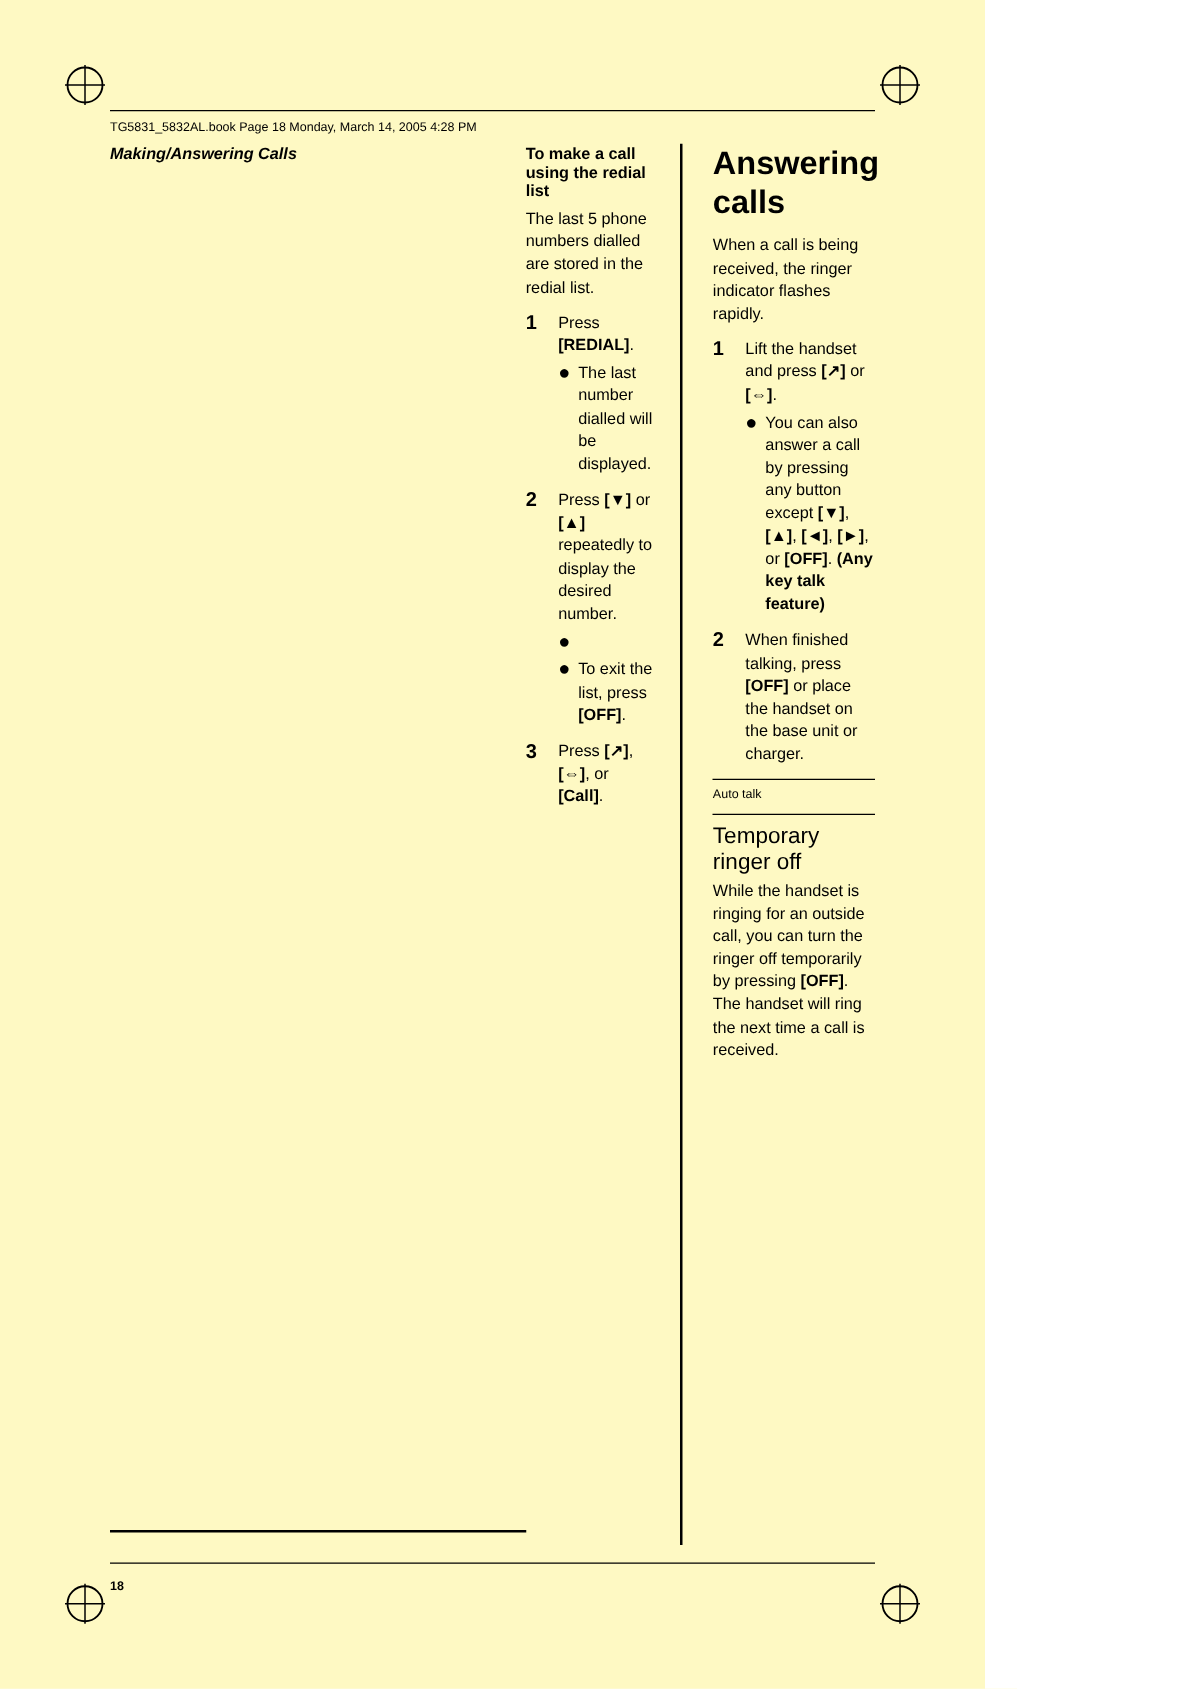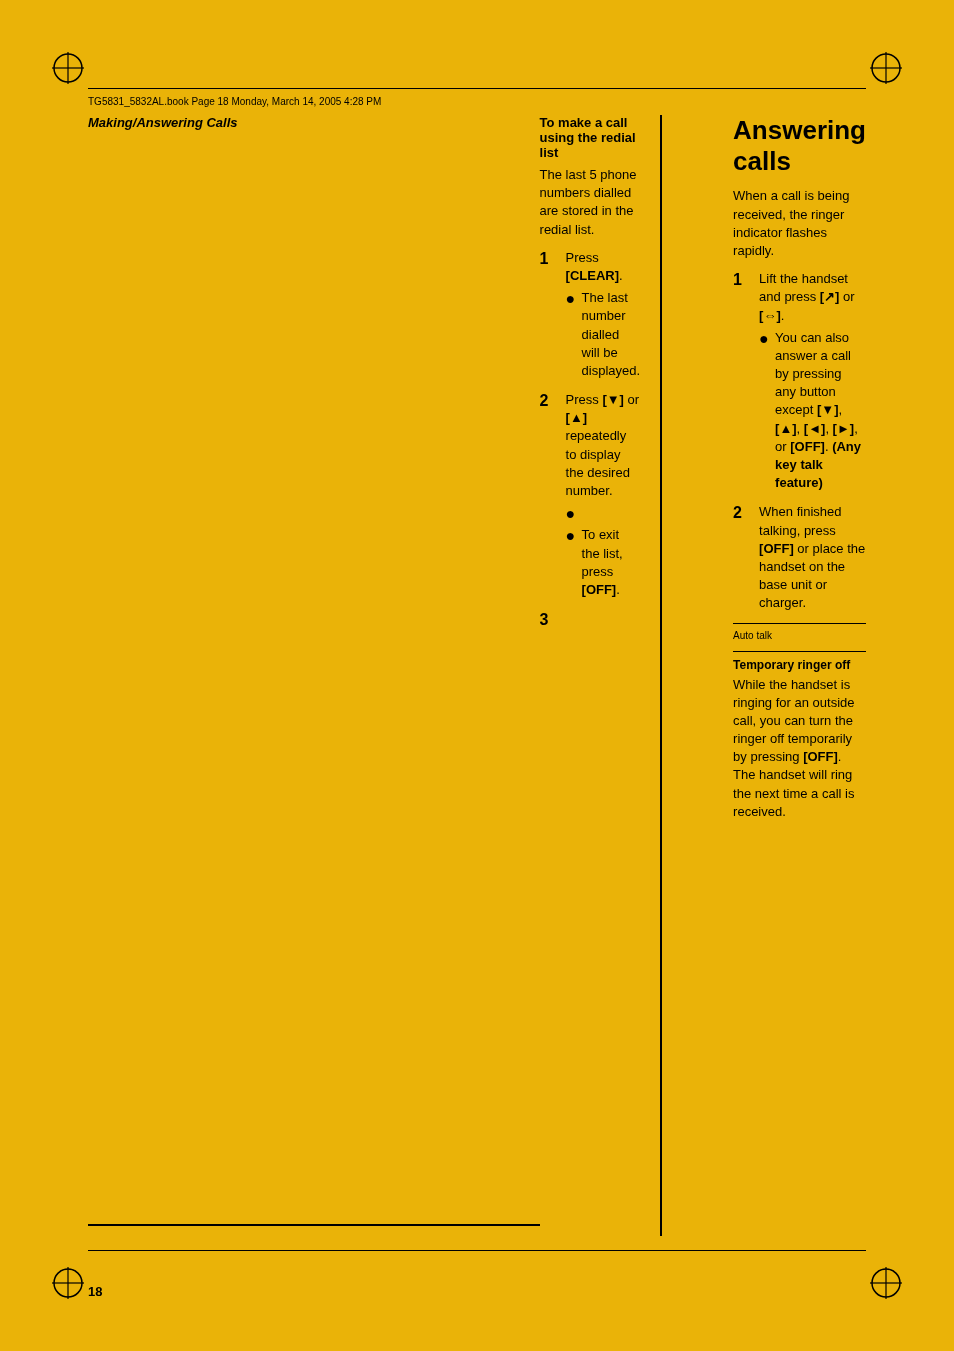--- a/index.html
+++ b/index.html
@@ -7,25 +7,25 @@
     body {
       width: 954px;
       min-height: 1351px;
       background: #ffffff;
       font-family: Arial, Helvetica, sans-serif;
       font-size: 13px;
       color: #000000;
     }
 
     .page {
-      width: 954px;
+      width: 788px;
       min-height: 1351px;
       padding: 12px;
       position: relative;
-      background: #eab308;
+      background: #fef9c3;
     }
 
     
     .corner-mark {
       position: absolute;
       width: 36px;
       height: 36px;
     }
     .corner-mark svg {
       width: 36px;
@@ -83,21 +83,20 @@
 
     .col-left {
       width: 45%;
       padding-right: 20px;
       border-right: 2px solid #000;
     }
 
     .col-right {
       width: 55%;
       padding-left: 24px;
-      margin-left: 47px;
     }
 
     
     .subsection-title {
       font-size: 13px;
       font-weight: bold;
       margin-bottom: 6px;
     }
 
     .subsection-intro {
@@ -174,31 +173,31 @@
     }
 
     
     .autotalk-heading {
       font-size: 10px;
       font-weight: normal;
       margin-bottom: 4px;
     }
 
     .temp-ringer-heading {
-      font-size: 12px;
-      font-weight: bold;
+      font-size: 18px;
+      font-weight: normal;
       margin-bottom: 4px;
     }
 
     
     .page-number {
       position: absolute;
-      bottom: 52px;
+      bottom: 76px;
       left: 88px;
-      font-size: 13px;
+      font-size: 10px;
       font-weight: bold;
     }
 
     
     .bottom-border {
       position: absolute;
       bottom: 100px;
       left: 88px;
       right: 88px;
       border-bottom: 1px solid #000;
@@ -249,21 +248,21 @@
     <div class="two-col">
 
       <div class="col-left">
 
         <div class="subsection-title">To make a call using the redial list</div>
         <div class="subsection-intro">The last 5 phone numbers dialled are stored in the redial list.</div>
 
         <div class="step">
           <div class="step-number">1</div>
           <div class="step-content">
-            Press <strong>[CLEAR]</strong>.
+            Press <strong>[REDIAL]</strong>.
             <div class="bullet-items">
               <div class="bullet-item">
                 <span class="bullet-dot">●</span>
                 <span class="bullet-text">The last number dialled will be displayed.</span>
               </div>
             </div>
           </div>
         </div>
 
         <div class="step">
@@ -277,20 +276,23 @@
               <div class="bullet-item">
                 <span class="bullet-dot">●</span>
                 <span class="bullet-text">To exit the list, press <strong>[OFF]</strong>.</span>
               </div>
             </div>
           </div>
         </div>
 
         <div class="step">
           <div class="step-number">3</div>
+          <div class="step-content">
+            Press <strong>[↗]</strong>, <strong>[⇔]</strong>, or <strong>[Call]</strong>.
+          </div>
         </div>
 
       </div>
 
       <div class="col-right">
 
         <div class="main-heading">Answering calls</div>
         <div class="subsection-intro">When a call is being received, the ringer indicator flashes rapidly.</div>
 
         <div class="step">

